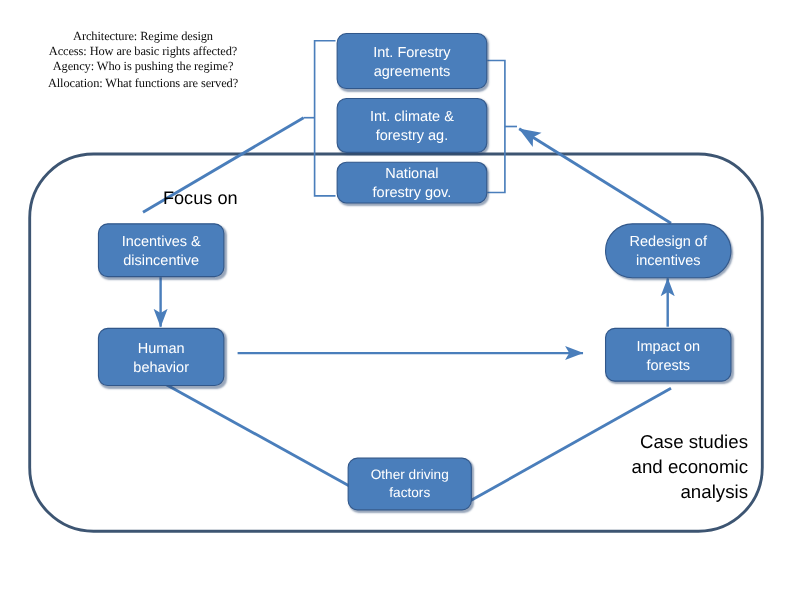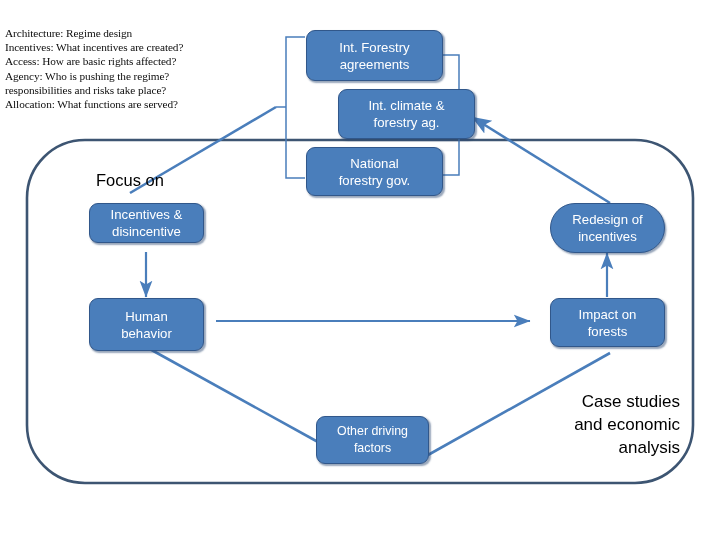--- a/index.html
+++ b/index.html
@@ -9,20 +9,21 @@
   }
   #canvas{position:absolute;inset:0;width:720px;height:540px;}
   .svg-layer{position:absolute;left:0;top:0;width:720px;height:540px;pointer-events:none;}
 
   
   .desc{
     position:absolute;left:5px;top:26px;width:250px;
     font-family:"Liberation Serif",serif;
     font-size:11.3px;line-height:14.2px;color:#0d0d0d;
     white-space:nowrap;
+    text-align:center;
   }
   .desc div{letter-spacing:-0.1px;}
 
   
   .box{
     position:absolute;
     background:#4a7ebb;
     border:1.2px solid #31578a;
     border-radius:9px;
     box-shadow:1.5px 1.8px 1.6px rgba(40,70,110,.48);
@@ -35,21 +36,21 @@
     box-sizing:border-box;
     padding:6px 4px;
   }
 
   
   .plain{
     position:absolute;color:#000000;
     font-family:"Liberation Sans",sans-serif;
     text-align:right;white-space:pre-line;
   }
-  #focus-on{left:96px;top:170px;width:120px;font-size:16.5px;line-height:20px;text-align:left;}
+  #focus-on{left:96px;top:170px;width:120px;font-size:16.5px;line-height:20px;text-align:right;}
   #case-studies{left:508px;top:390px;width:172px;font-size:17px;line-height:23px;}
 </style>
 </head>
 <body>
 
 <div id="canvas">
 
   <svg class="svg-layer" viewBox="0 0 720 540">
     <defs>
       <marker id="ah" markerWidth="9" markerHeight="9" refX="7.4" refY="3.2" orient="auto" markerUnits="strokeWidth">
@@ -78,37 +79,35 @@
 
     <line x1="607" y1="297" x2="607" y2="253" stroke="#4a7ebb" stroke-width="2.2" marker-end="url(#ah2)"></line>
 
     <line x1="148" y1="348" x2="318" y2="442" stroke="#4a7ebb" stroke-width="2.6"></line>
 
     <line x1="428" y1="455" x2="610" y2="353" stroke="#4a7ebb" stroke-width="2.6"></line>
   </svg>
 
   <div class="desc">
     <div>Architecture: Regime design</div>
-    <div>Incentives: What incentives are created?</div>
     <div>Access: How are basic rights affected?</div>
     <div>Agency: Who is pushing the regime?</div>
-    <div>responsibilities and risks take place?</div>
     <div>Allocation: What functions are served?</div>
   </div>
 
   <div class="box" style="left:306px;top:30px;width:137px;height:51px;white-space:pre-line;">Int. Forestry
 agreements</div>
 
-  <div class="box" style="left:306px;top:89px;width:137px;height:50px;white-space:pre-line;margin-left:32px;">Int. climate  &amp;
+  <div class="box" style="left:306px;top:89px;width:137px;height:50px;white-space:pre-line;">Int. climate  &amp;
 forestry  ag.</div>
 
-  <div class="box" style="left:306px;top:147px;width:137px;height:49px;white-space:pre-line;">National
+  <div class="box" style="left:306px;top:147px;width:137px;height:38px;white-space:pre-line;">National
 forestry  gov.</div>
 
-  <div class="box" style="left:89px;top:203px;width:115px;height:40px;white-space:pre-line;">Incentives &amp;
+  <div class="box" style="left:89px;top:203px;width:115px;height:49px;white-space:pre-line;">Incentives &amp;
 disincentive</div>
 
   <div class="box" style="left:550px;top:203px;width:115px;height:50px;white-space:pre-line;border-radius:25px;">Redesign of
 incentives</div>
 
   <div class="box" style="left:89px;top:298px;width:115px;height:53px;white-space:pre-line;">Human
 behavior</div>
 
   <div class="box" style="left:550px;top:298px;width:115px;height:49px;white-space:pre-line;">Impact on
 forests</div>

